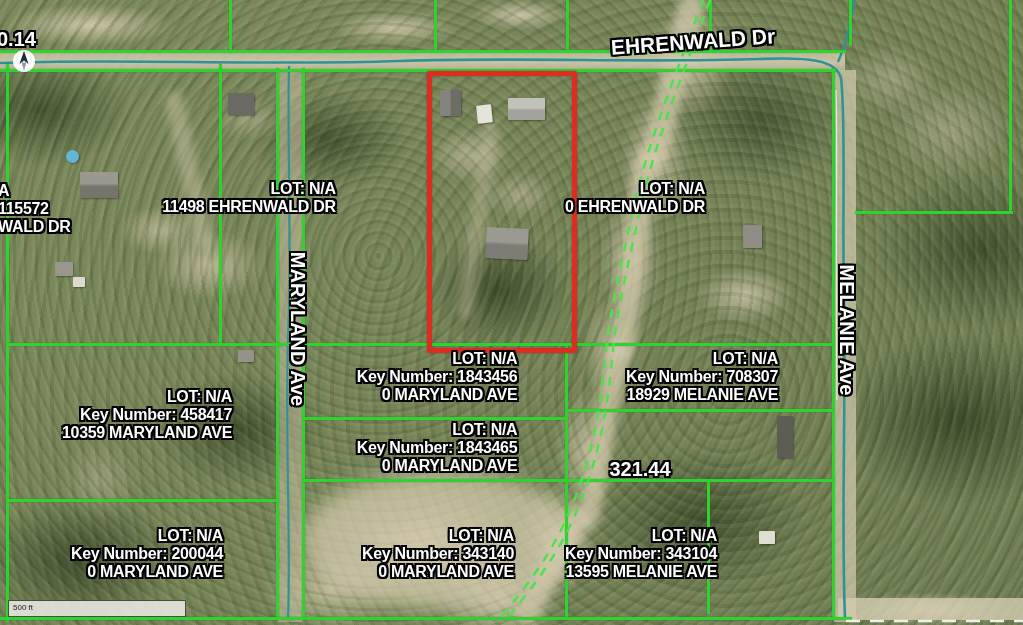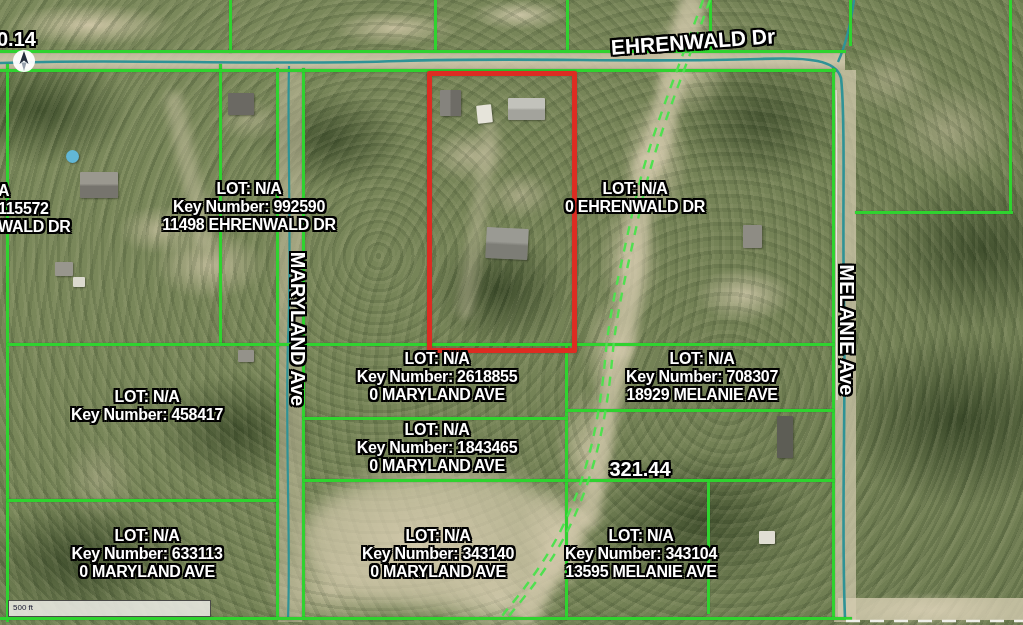--- a/index.html
+++ b/index.html
@@ -45,32 +45,32 @@
   .trail{position:absolute;z-index:2;background:rgba(210,201,172,.72);filter:blur(4px);border-radius:12px;}
   .road{position:absolute;z-index:2;}
   
   .gl{position:absolute;z-index:5;background:#2fd32f;box-shadow:0 0 1px rgba(0,20,0,.55);}
   
   #selparcel{position:absolute;z-index:7;border:5px solid #dd2c22;border-radius:2px;
              box-shadow:0 0 2px rgba(0,0,0,.4), inset 0 0 2px rgba(0,0,0,.3);}
   
   .bld{position:absolute;z-index:4;border-radius:1px;box-shadow:1px 1px 2px rgba(0,0,0,.35);}
   
-  .plabel{position:absolute;z-index:8;transform:translateX(-50%);text-align:center;white-space:nowrap;
+  .plabel{position:absolute;z-index:8;transform:translateX(-50%);text-align:right;white-space:nowrap;
     font-weight:700;font-size:16px;line-height:18px;letter-spacing:-.3px;color:#fff;
     text-shadow:-2px -2px 0 #000,2px -2px 0 #000,-2px 2px 0 #000,2px 2px 0 #000,
                 -2px 0 0 #000,2px 0 0 #000,0 -2px 0 #000,0 2px 0 #000;}
   .plabel.cut{transform:none;text-align:left;}
   .street{position:absolute;z-index:8;white-space:nowrap;font-weight:700;color:#fff;
     text-shadow:-2px -2px 0 #000,2px -2px 0 #000,-2px 2px 0 #000,2px 2px 0 #000,
                 -2px 0 0 #000,2px 0 0 #000,0 -2px 0 #000,0 2px 0 #000;}
   .meas{position:absolute;z-index:8;white-space:nowrap;font-weight:700;font-size:20px;color:#fff;
     text-shadow:-2px -2px 0 #000,2px -2px 0 #000,-2px 2px 0 #000,2px 2px 0 #000,
                 -2px 0 0 #000,2px 0 0 #000,0 -2px 0 #000,0 2px 0 #000;}
-  #scalebar{position:absolute;z-index:9;left:8px;top:600px;width:203px;height:17px;
+  #scalebar{position:absolute;z-index:9;left:8px;top:600px;width:178px;height:17px;
     background:rgba(233,233,227,.88);border:1.5px solid #4a4a48;box-sizing:border-box;
     font-size:8px;line-height:14px;color:#16162e;padding-left:4px;}
   #compass{position:absolute;z-index:9;left:8px;top:46px;}
   svg.overlay{position:absolute;left:0;top:0;z-index:3;}
   svg.overlay2{position:absolute;left:0;top:0;z-index:6;}
 </style>
 </head>
 <body>
 
 <div id="stage">
@@ -151,55 +151,55 @@
   <div class="meas" style="left:640px;top:469px;transform:translate(-50%,-50%);">321.44</div>
 
   <div class="plabel cut" style="left:-2px;top:182px;">
     <div>A</div>
     <div>115572</div>
     <div>WALD DR</div>
   </div>
 
   <div class="plabel" style="left:249px;top:180px;">
     <div>LOT: N/A</div>
-    <div>Key Number: 992590</div>
     <div>11498 EHRENWALD DR</div>
   </div>
 
   <div class="plabel" style="left:635px;top:180px;">
     <div>LOT: N/A</div>
     <div>0 EHRENWALD DR</div>
   </div>
 
   <div class="plabel" style="left:437px;top:350px;">
     <div>LOT: N/A</div>
-    <div>Key Number: 2618855</div>
+    <div>Key Number: 1843456</div>
     <div>0 MARYLAND AVE</div>
   </div>
 
   <div class="plabel" style="left:702px;top:350px;">
     <div>LOT: N/A</div>
     <div>Key Number: 708307</div>
     <div>18929 MELANIE AVE</div>
   </div>
 
   <div class="plabel" style="left:147px;top:388px;">
     <div>LOT: N/A</div>
     <div>Key Number: 458417</div>
+    <div>10359 MARYLAND AVE</div>
   </div>
 
   <div class="plabel" style="left:437px;top:421px;">
     <div>LOT: N/A</div>
     <div>Key Number: 1843465</div>
     <div>0 MARYLAND AVE</div>
   </div>
 
   <div class="plabel" style="left:147px;top:527px;">
     <div>LOT: N/A</div>
-    <div>Key Number: 633113</div>
+    <div>Key Number: 200044</div>
     <div>0 MARYLAND AVE</div>
   </div>
 
   <div class="plabel" style="left:438px;top:527px;">
     <div>LOT: N/A</div>
     <div>Key Number: 343140</div>
     <div>0 MARYLAND AVE</div>
   </div>
 
   <div class="plabel" style="left:641px;top:527px;">

